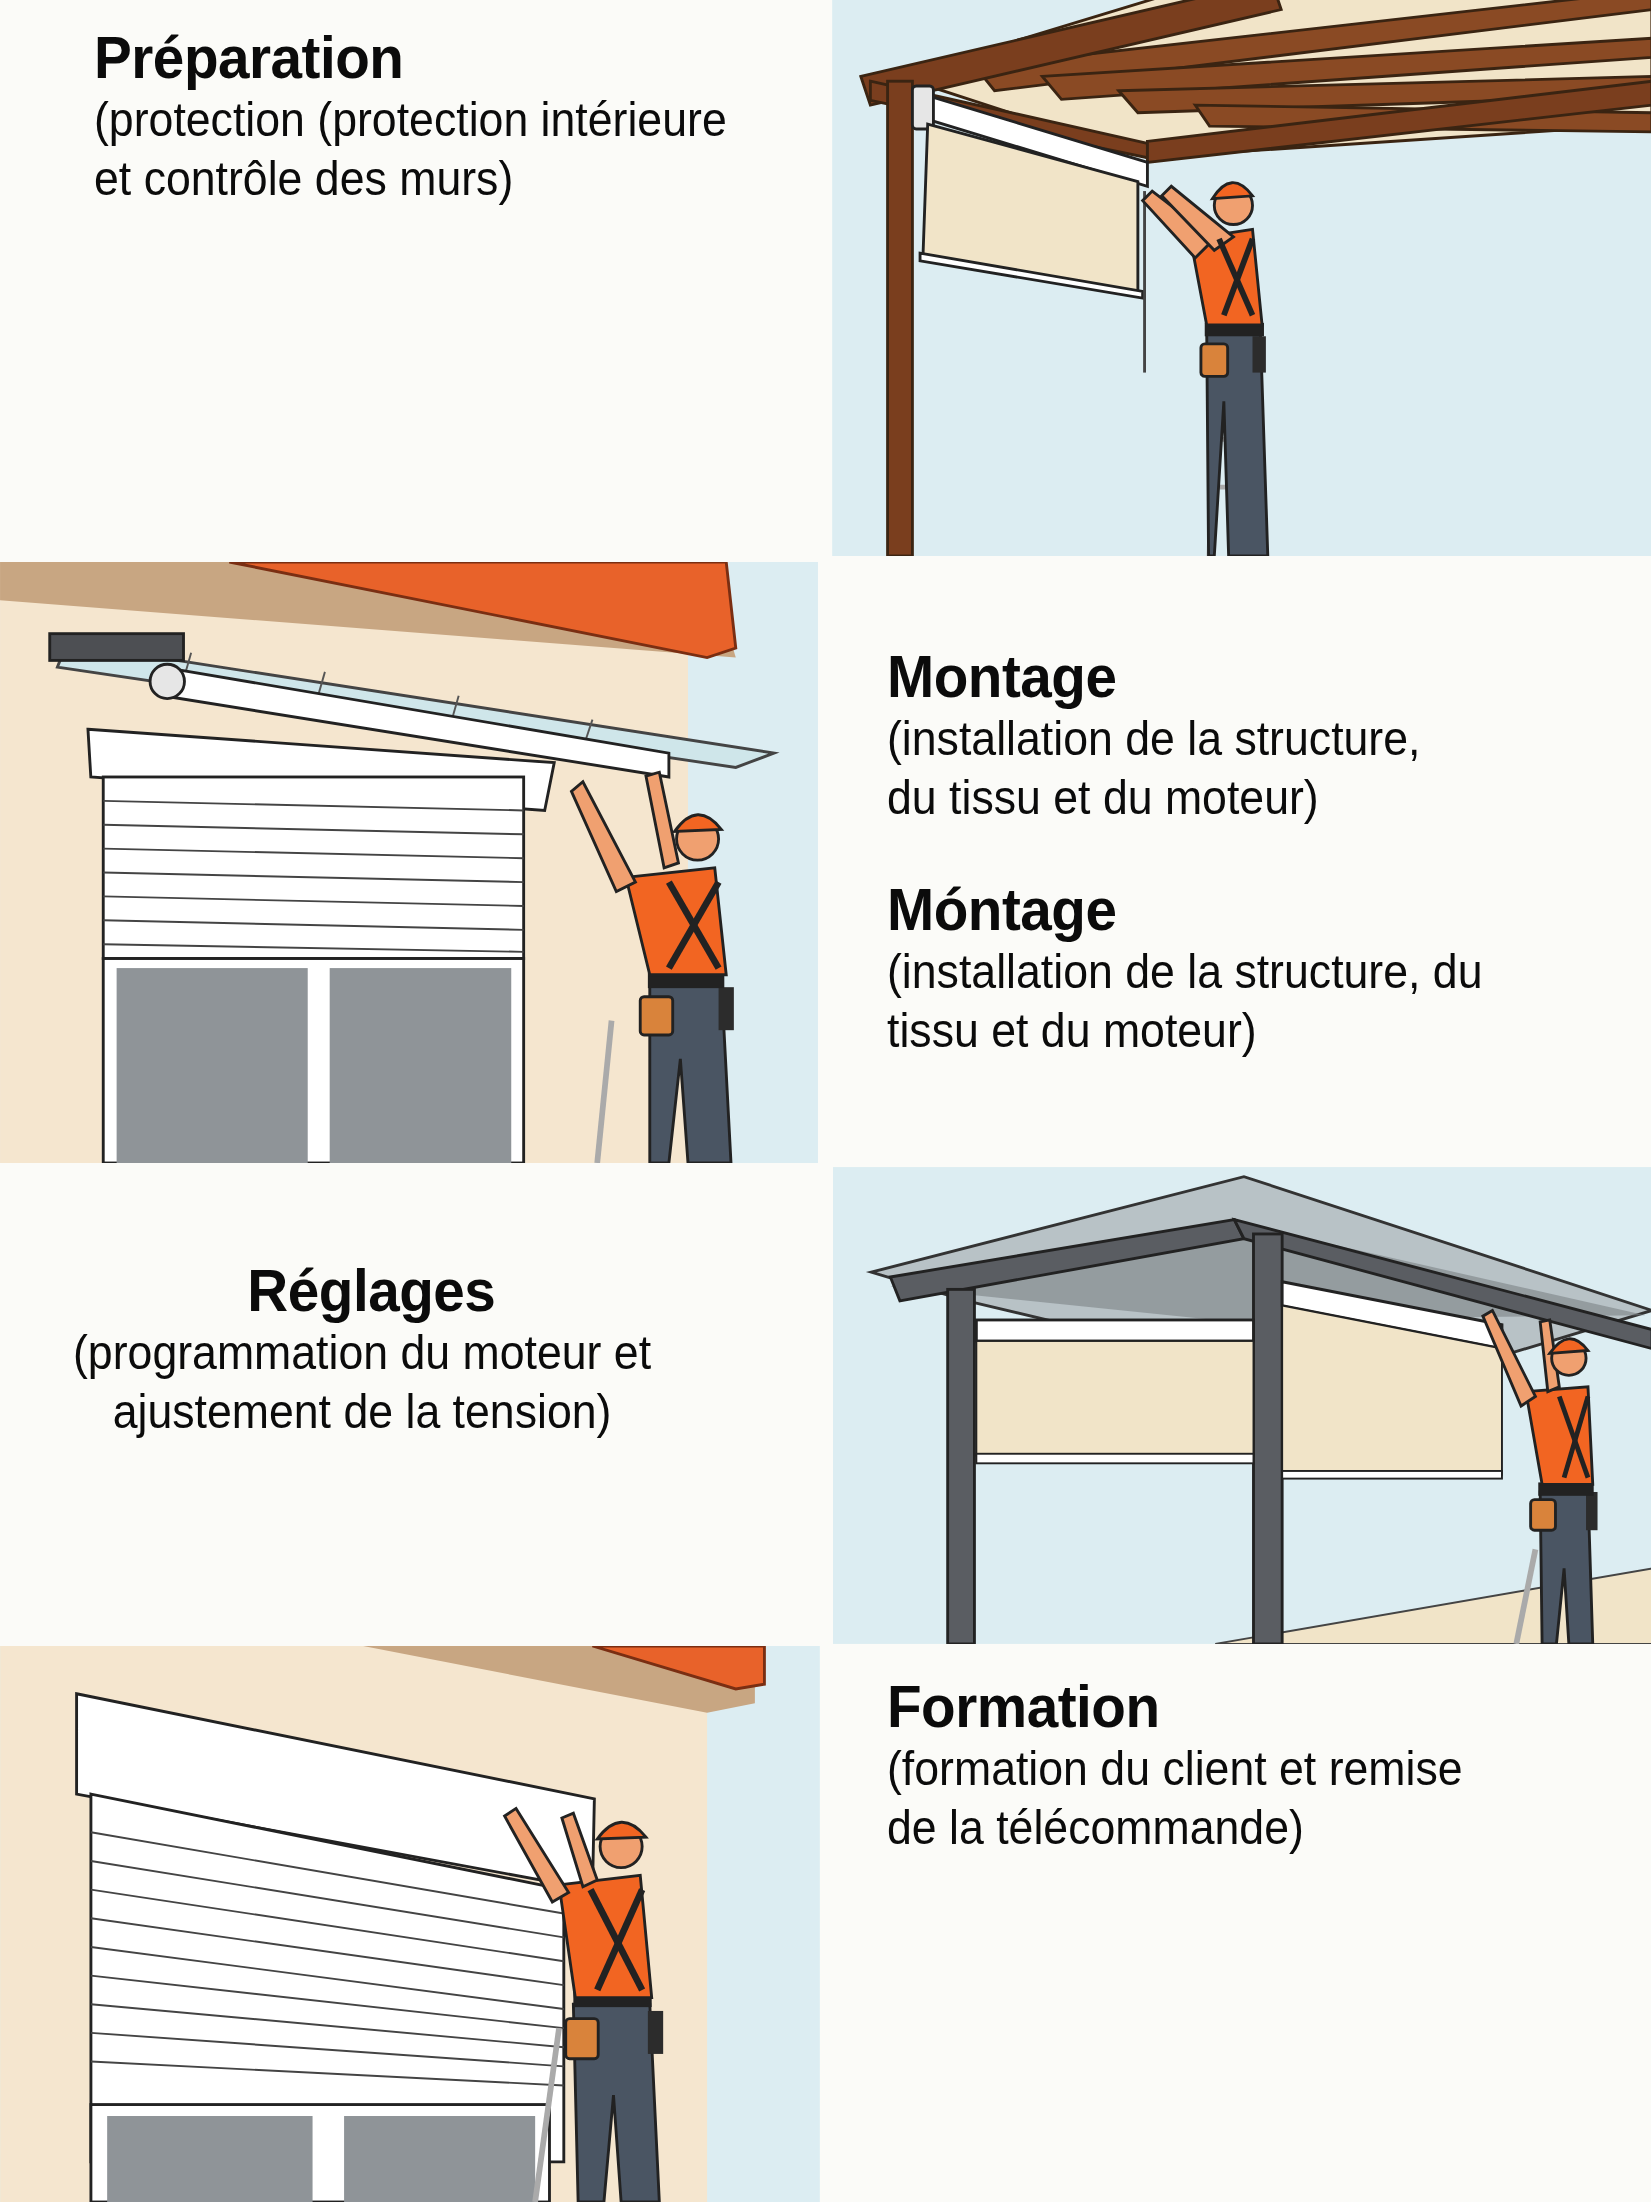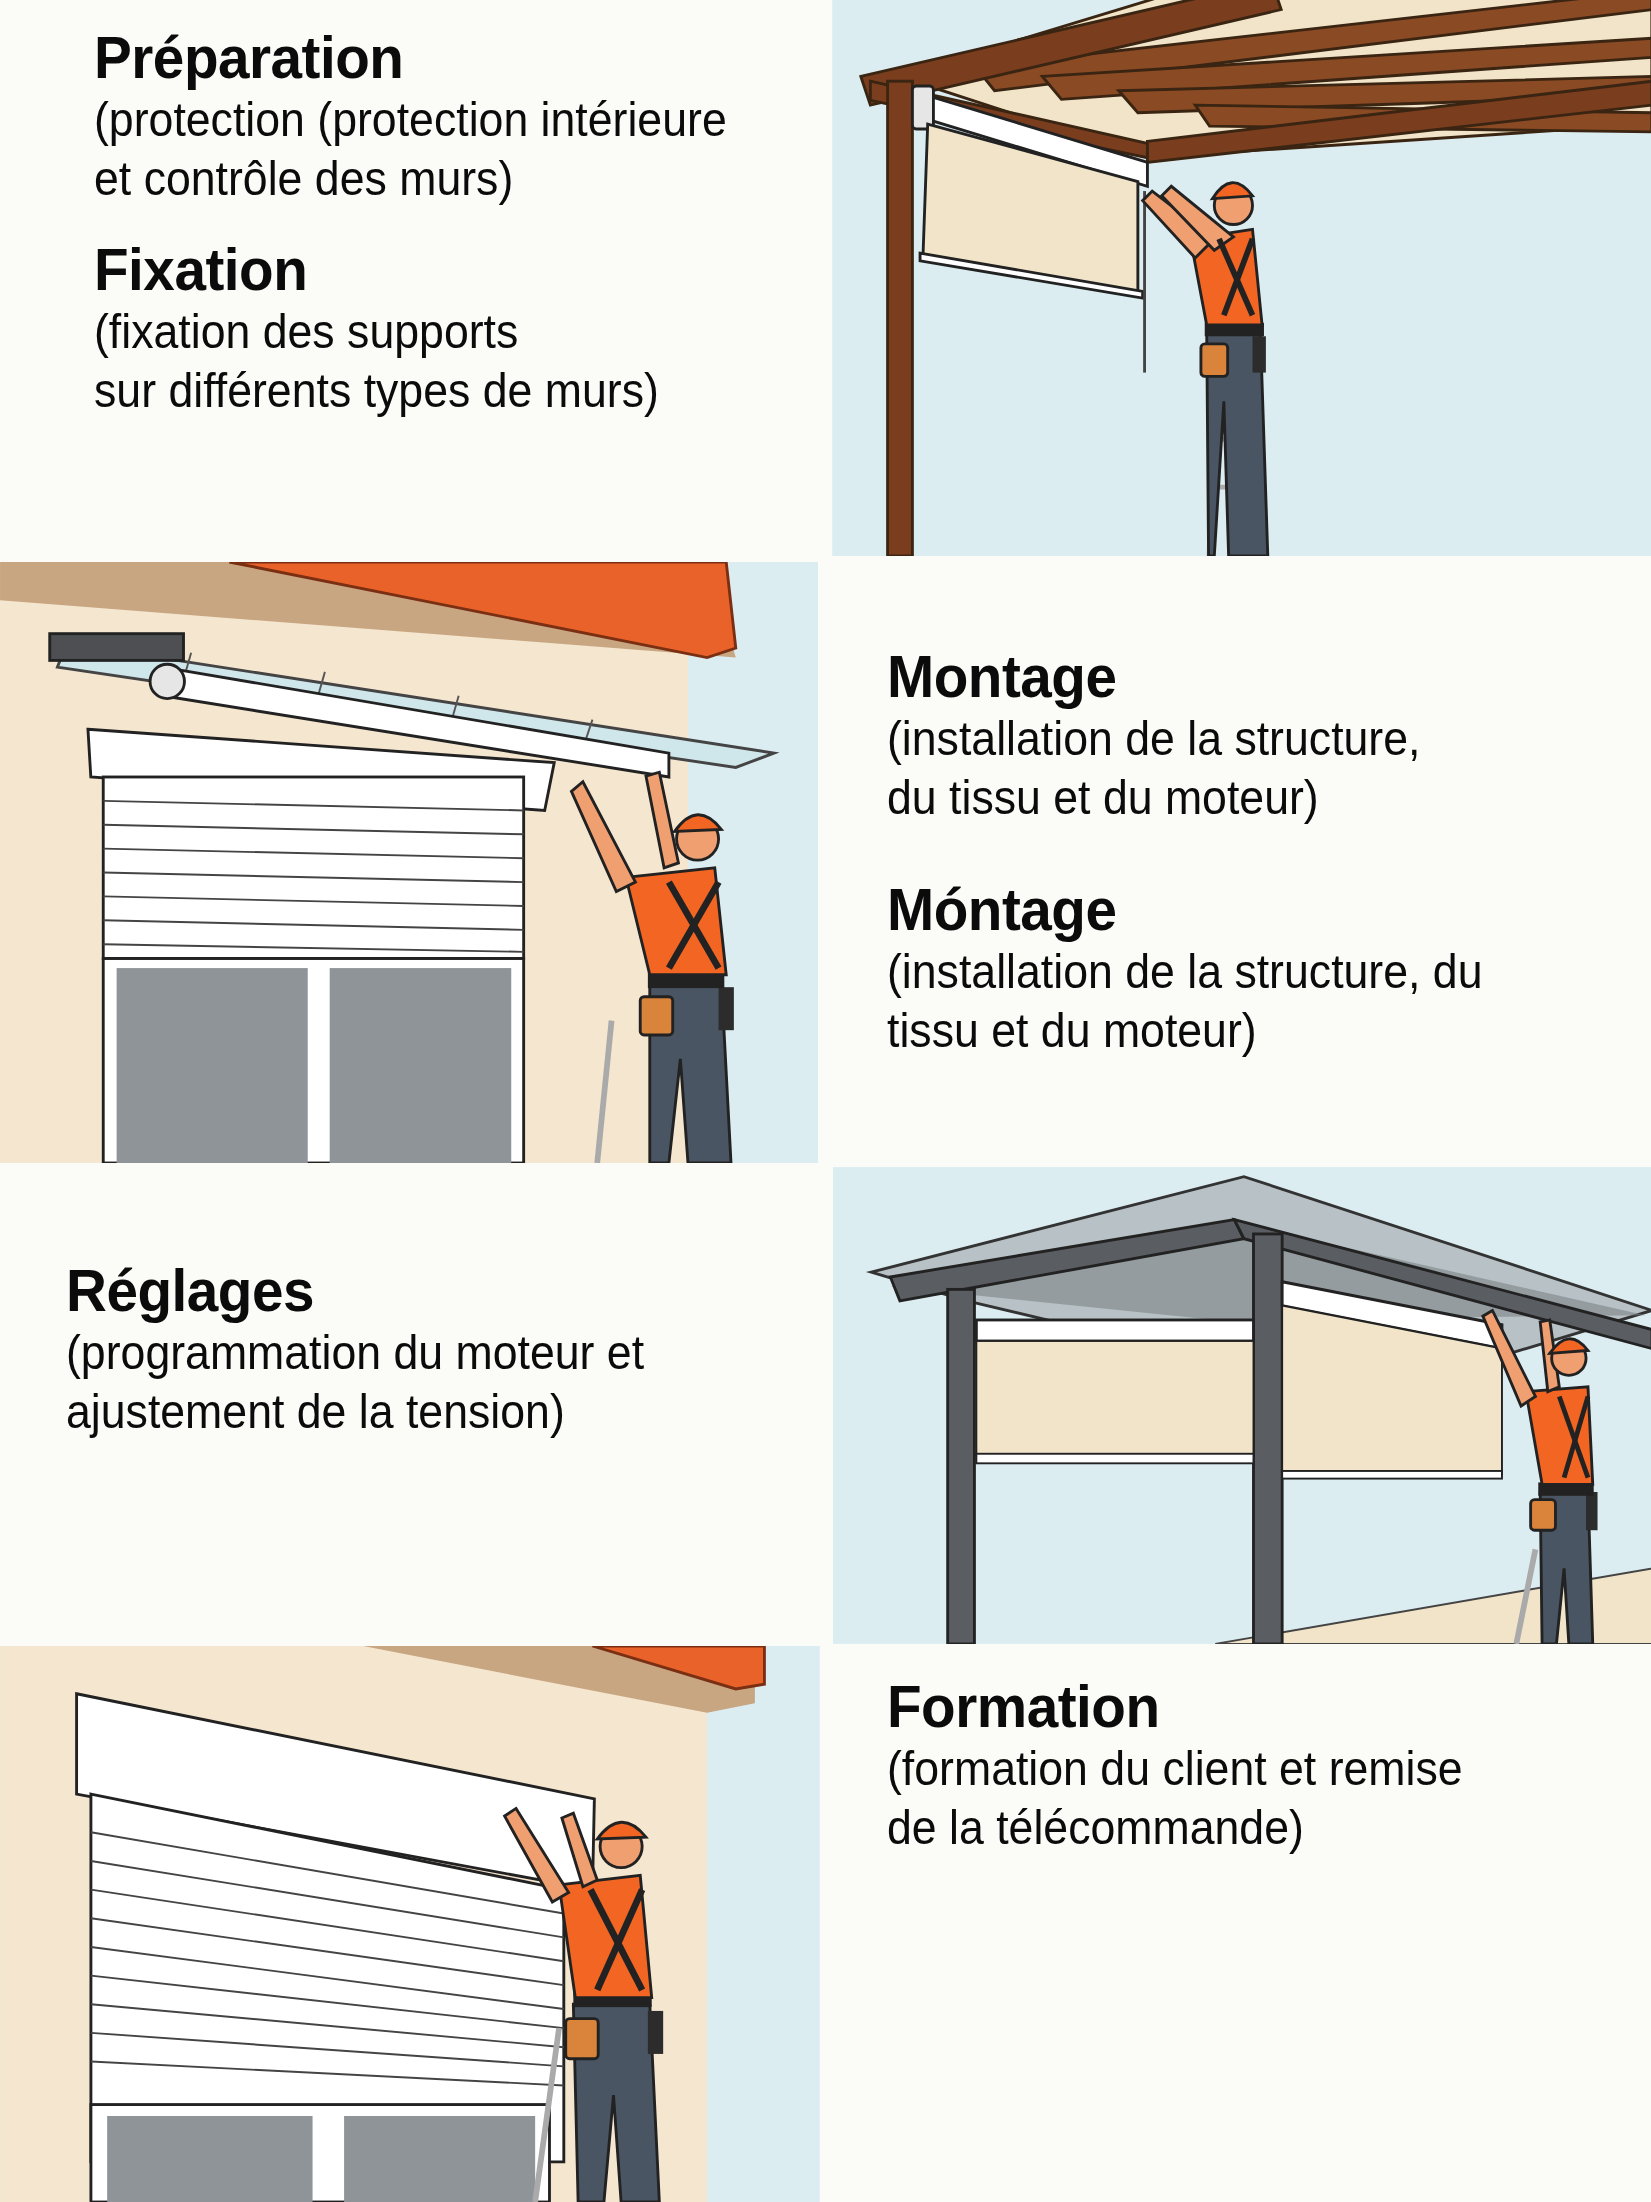--- a/index.html
+++ b/index.html
@@ -25,41 +25,36 @@
   </style>
 </head>
 <body>
 
 <div class="textblock" style="left:94px; top:27px;">
   <div class="step">
     <h2 class="step-title">Préparation</h2>
     <p class="step-desc">(protection (protection intérieure
 et contrôle des murs)</p>
   </div>
-  <div class="step" style="margin-top:-1.9px;">
-    <h2 class="step-title">Fixation</h2>
-    <p class="step-desc">(fixation des supports
-sur différents types de murs)</p>
-  </div>
 </div>
 
 <div class="textblock" style="left:887px; top:646px;">
   <div class="step" style="margin-bottom:52px;">
     <h2 class="step-title">Montage</h2>
     <p class="step-desc">(installation de la structure,
 du tissu et du moteur)</p>
   </div>
   <div class="step">
     <h2 class="step-title">Móntage</h2>
     <p class="step-desc">(installation de la structure, du
 tissu et du moteur)</p>
   </div>
 </div>
 
-<div class="textblock" style="left:66px; top:1260px;">
+<div class="textblock" style="left:73px; top:1260px;text-align:center;">
   <div class="step">
     <h2 class="step-title">Réglages</h2>
     <p class="step-desc">(programmation du moteur et
 ajustement de la tension)</p>
   </div>
 </div>
 
 <div class="textblock" style="left:887px; top:1676px;">
   <div class="step">
     <h2 class="step-title">Formation</h2>

